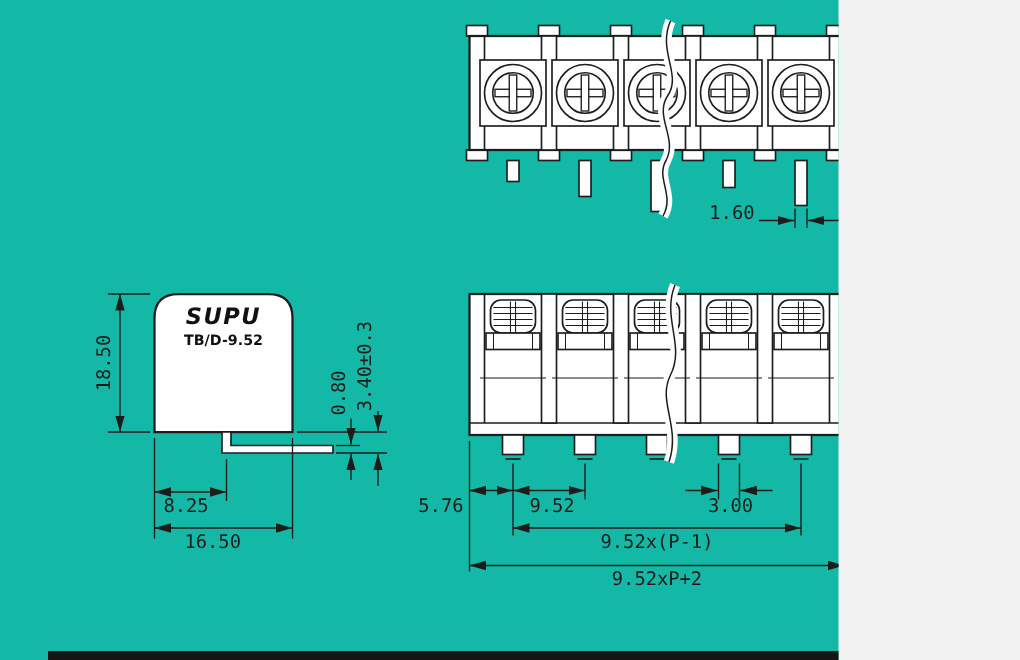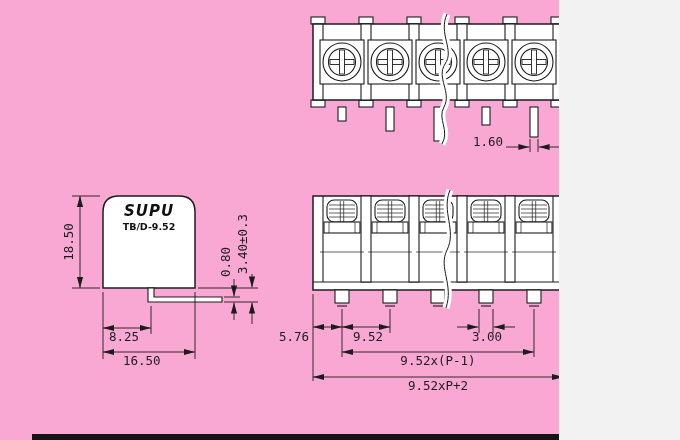--- a/index.html
+++ b/index.html
@@ -1,16 +1,16 @@
 <!DOCTYPE html>
 <html><head>
 <meta charset="utf-8">
 <style>
   html,body{margin:0;padding:0;background:#f2f2f2;}
-  .page{width:559px;height:440px;background:#f9a8d4;position:relative;overflow:hidden;}
+  .page{width:559px;height:440px;background:#14b8a6;position:relative;overflow:hidden;}
   svg{display:block;}
   .ol  {fill:#fff;stroke:#1c1c1c;stroke-width:1.5;}
   .ol2 {fill:#fff;stroke:#1c1c1c;stroke-width:1.1;}
   .ln  {stroke:#1c1c1c;stroke-width:1.1;fill:none;}
   .thin{stroke:#1c1c1c;stroke-width:0.7;fill:none;}
   .dim {stroke:#1c1c1c;stroke-width:0.9;fill:none;}
   .dtxt{font:12.5px "DejaVu Sans Mono", monospace;fill:#1c1c1c;}
   .brand{font:italic bold 15px "DejaVu Sans", sans-serif;fill:#111;letter-spacing:1px;}
   .model{font:bold 9.5px "DejaVu Sans", sans-serif;fill:#111;}
   .wavybg{stroke:#fff;stroke-width:7;fill:none;}

